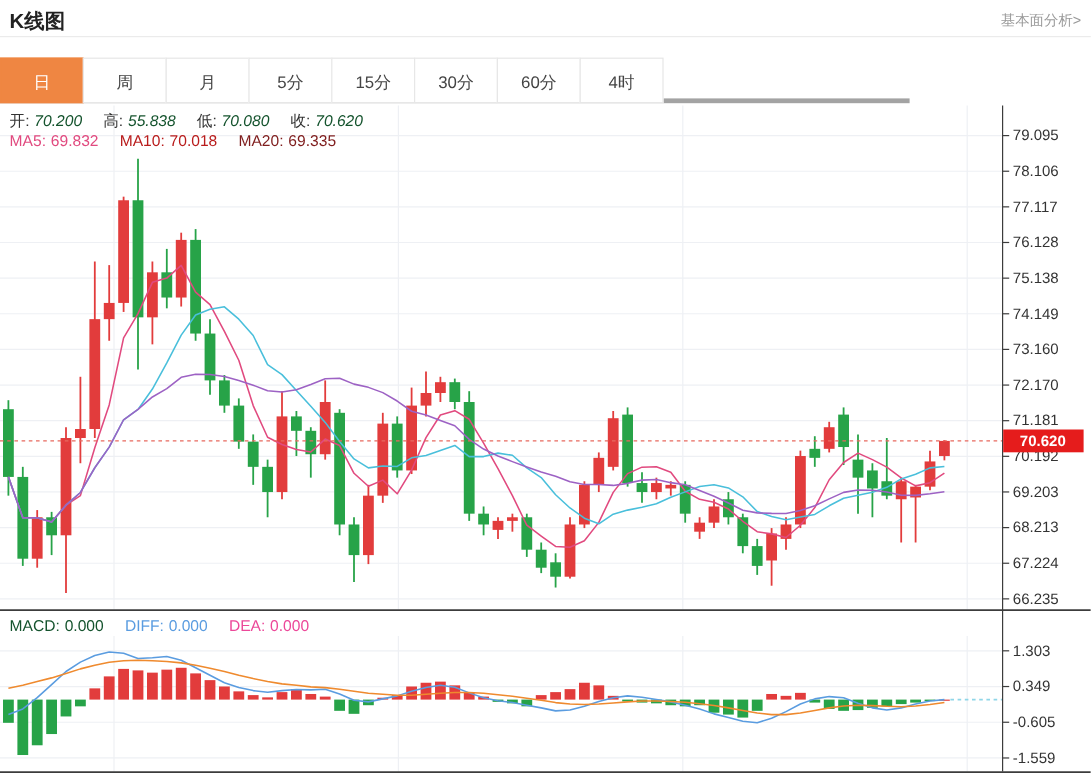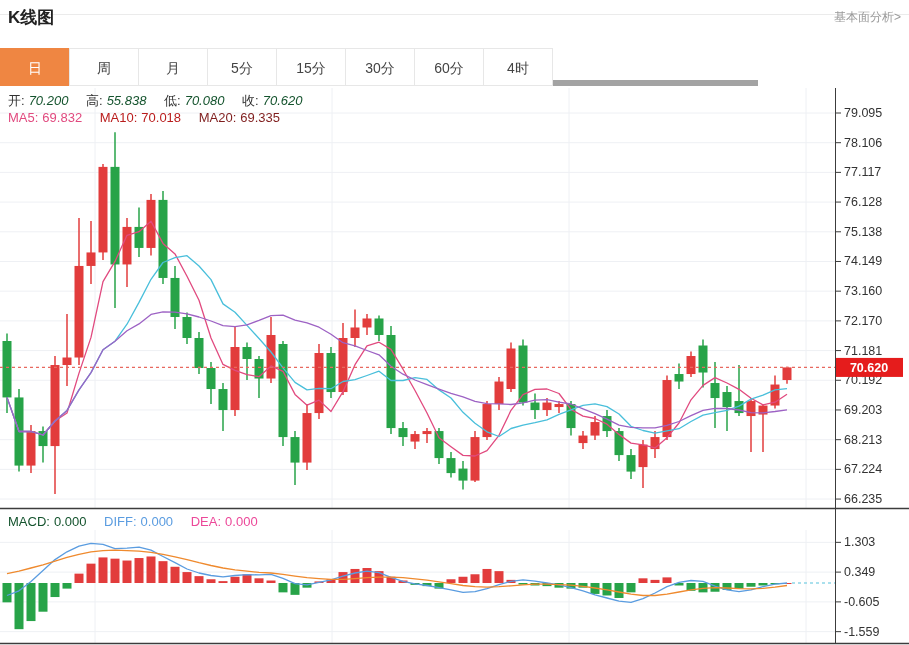--- a/index.html
+++ b/index.html
@@ -1,21 +1,21 @@
 <!DOCTYPE html>
 <html><head>
 <meta charset="utf-8">
 <style>
   html,body{margin:0;padding:0;}
   body{width:909px;height:645px;background:#fff;position:relative;overflow:hidden;
        font-family:"Liberation Sans",sans-serif;}
-  .header{position:absolute;top:0;left:0;width:909px;height:15px;border-bottom:1px solid #ebebeb;box-sizing:border-box;text-decoration:underline;}
+  .header{position:absolute;top:0;left:0;width:909px;height:31px;border-bottom:1px solid #ebebeb;box-sizing:border-box;text-decoration:underline;}
   .title{position:absolute;left:8px;top:6px;font-size:17px;font-weight:bold;color:#222;}
   .fund-link{position:absolute;right:8px;top:9px;font-size:12px;color:#999;cursor:pointer;text-decoration:none;text-align:center;}
-  .tabs{position:absolute;top:48px;left:0;width:758px;height:38px;border-bottom:6px solid #a3a3a3;box-sizing:border-box;}
+  .tabs{position:absolute;top:48px;left:0;width:758px;height:38px;border-bottom:4px solid #a3a3a3;box-sizing:border-box;}
   .tab{display:inline-block;width:70px;height:38px;line-height:38px;text-align:center;font-size:14px;color:#444;
        border:1px solid #e7e7e7;margin-left:-1px;box-sizing:border-box;background:#fff;cursor:pointer;vertical-align:top;}
   .tab:first-child{margin-left:0;}
   .tab.active{background:#ef8642;border-color:#ef8642;color:#fff;}
   .ind-row{position:absolute;left:8px;font-size:13px;white-space:nowrap;z-index:3;}
   .ind-row span{margin-right:4px;}
   .ind-row .gap{margin-right:14px;}
   #chart{position:absolute;top:0;left:0;z-index:1;}
   .lbl-dark{color:#333;}
   .val-red{color:#14532d;font-style:italic;}

